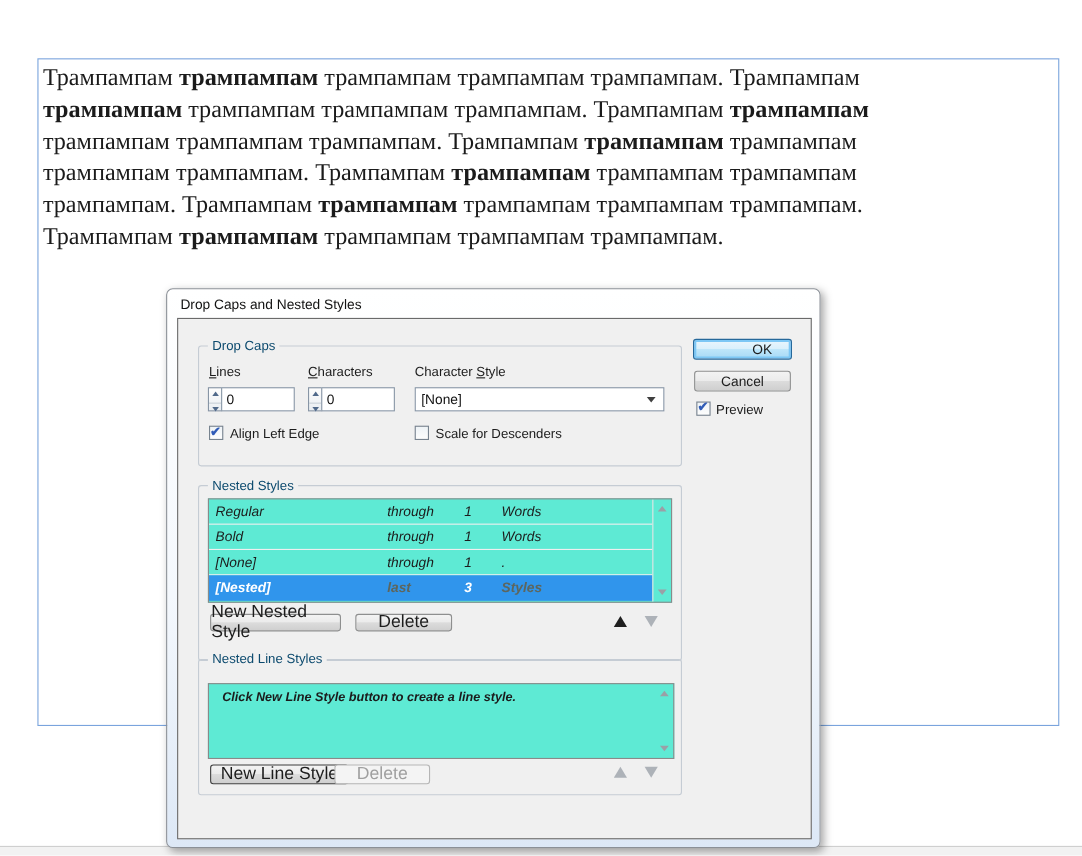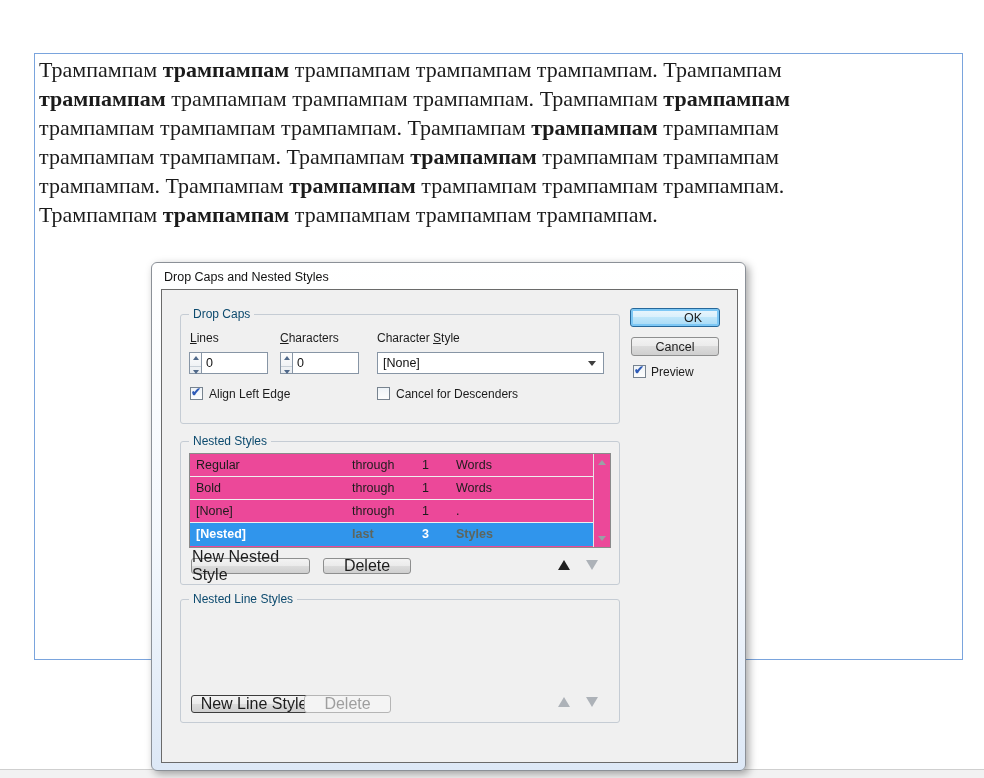--- a/index.html
+++ b/index.html
@@ -52,21 +52,21 @@
   .btn{position:absolute;box-sizing:border-box;border:1px solid #8e8f8f;border-radius:3px;
        background:linear-gradient(#f3f3f3 0%,#ebebeb 48%,#dcdcdc 50%,#cfcfcf 100%);
        font-family:"Liberation Sans",sans-serif;font-size:16px;color:#1d1d1d;
        display:flex;align-items:center;justify-content:center;padding:0;cursor:default;}
   .btn.big{font-size:12.5px;}
   .btn.disabled{background:#f4f4f4;border-color:#b5b5b5;color:#9f9f9f;}
   .btn.focus-dark{border-color:#3c3c3c;}
   .btn-ok{border:1px solid #26689a;box-shadow:inset 0 0 0 2px #7cc7f5;
           background:linear-gradient(#eaf6fd,#d9f0fc 48%,#bee6fa 50%,#a7d9f5);padding-left:36px;}
   
-  .listbox{position:absolute;background:#ec4899;border:1px solid #8a8a8a;box-sizing:border-box;overflow:hidden;}
+  .listbox{position:absolute;background:#5eead4;border:1px solid #8a8a8a;box-sizing:border-box;overflow:hidden;font-style:italic;}
   .ns-row{position:relative;height:23px;margin-right:17px;border-bottom:1px solid #efefef;
           box-sizing:border-box;font-size:12.5px;color:#1c1c1c;}
   .ns-row.sel{background:#3095ec;color:#ffffff;font-weight:bold;border-bottom-color:#3095ec;}
   .ns-row span{position:absolute;line-height:22px;white-space:nowrap;}
   .col-style{left:6px;}
   .col-mode{left:162px;}
   .col-count{left:232px;}
   .col-unit{left:266px;}
   .ns-row.sel .col-mode,.ns-row.sel .col-unit{color:#5d665e;text-align:center;}
   .scrollzone{position:absolute;top:0;right:0;bottom:0;width:16px;}
@@ -128,29 +128,29 @@
 
         <div class="combo" style="left:196px;top:37px;width:227px;">
           <span>[None]</span>
           <span class="combo-arrow"></span>
         </div>
 
         <span class="cb checked" style="left:9px;top:72px;"></span>
         <span class="lbl" style="left:28px;top:72px;">Align Left Edge</span>
 
         <span class="cb" style="left:196px;top:72px;"></span>
-        <span class="lbl" style="left:215px;top:72px;">Cancel for Descenders</span>
+        <span class="lbl" style="left:215px;top:72px;">Scale for Descenders</span>
       </div>
 
       <div class="btn btn-ok big" style="left:468px;top:18px;width:90px;height:19px;">OK</div>
       <div class="btn big" style="left:469px;top:47px;width:88px;height:19px;">Cancel</div>
       <span class="cb checked" style="left:471px;top:75px;"></span>
       <span class="lbl" style="left:489px;top:75px;">Preview</span>
 
-      <div class="group" style="left:18px;top:151px;width:440px;height:144px;">
+      <div class="group" style="left:18px;top:151px;width:440px;height:160px;">
         <span class="legend">Nested Styles</span>
 
         <div class="listbox" style="left:8px;top:11px;width:422px;height:95px;">
           <div>
               <div class="ns-row">
                 <span class="col-style">Regular</span>
                 <span class="col-mode">through</span>
                 <span class="col-count">1</span>
                 <span class="col-unit">Words</span>
               </div>
@@ -181,20 +181,27 @@
 
         <div class="btn" style="left:10px;top:116px;width:119px;height:16px;">New Nested Style</div>
         <div class="btn" style="left:142px;top:116px;width:88px;height:16px;">Delete</div>
         <span class="mv mv-up-on" style="left:377px;top:118px;"></span>
         <span class="mv mv-dn-off" style="left:405px;top:118px;"></span>
       </div>
 
       <div class="group" style="left:18px;top:309px;width:440px;height:124px;text-align:right;">
         <span class="legend">Nested Line Styles</span>
 
+        <div class="listbox" style="left:8px;top:21px;width:424px;height:69px;">
+          <span class="ls-msg">Click New Line Style button to create a line style.</span>
+          <div class="scrollzone">
+            <span class="s-up"></span>
+            <span class="s-dn"></span>
+          </div>
+        </div>
 
         <div class="btn focus-dark" style="left:10px;top:95px;width:126px;height:18px;">New Line Style</div>
         <div class="btn disabled" style="left:123px;top:95px;width:87px;height:18px;">Delete</div>
         <span class="mv mv-up-off" style="left:377px;top:97px;"></span>
         <span class="mv mv-dn-off" style="left:405px;top:97px;"></span>
       </div>
 
     </div>
   </div>
 </div>

